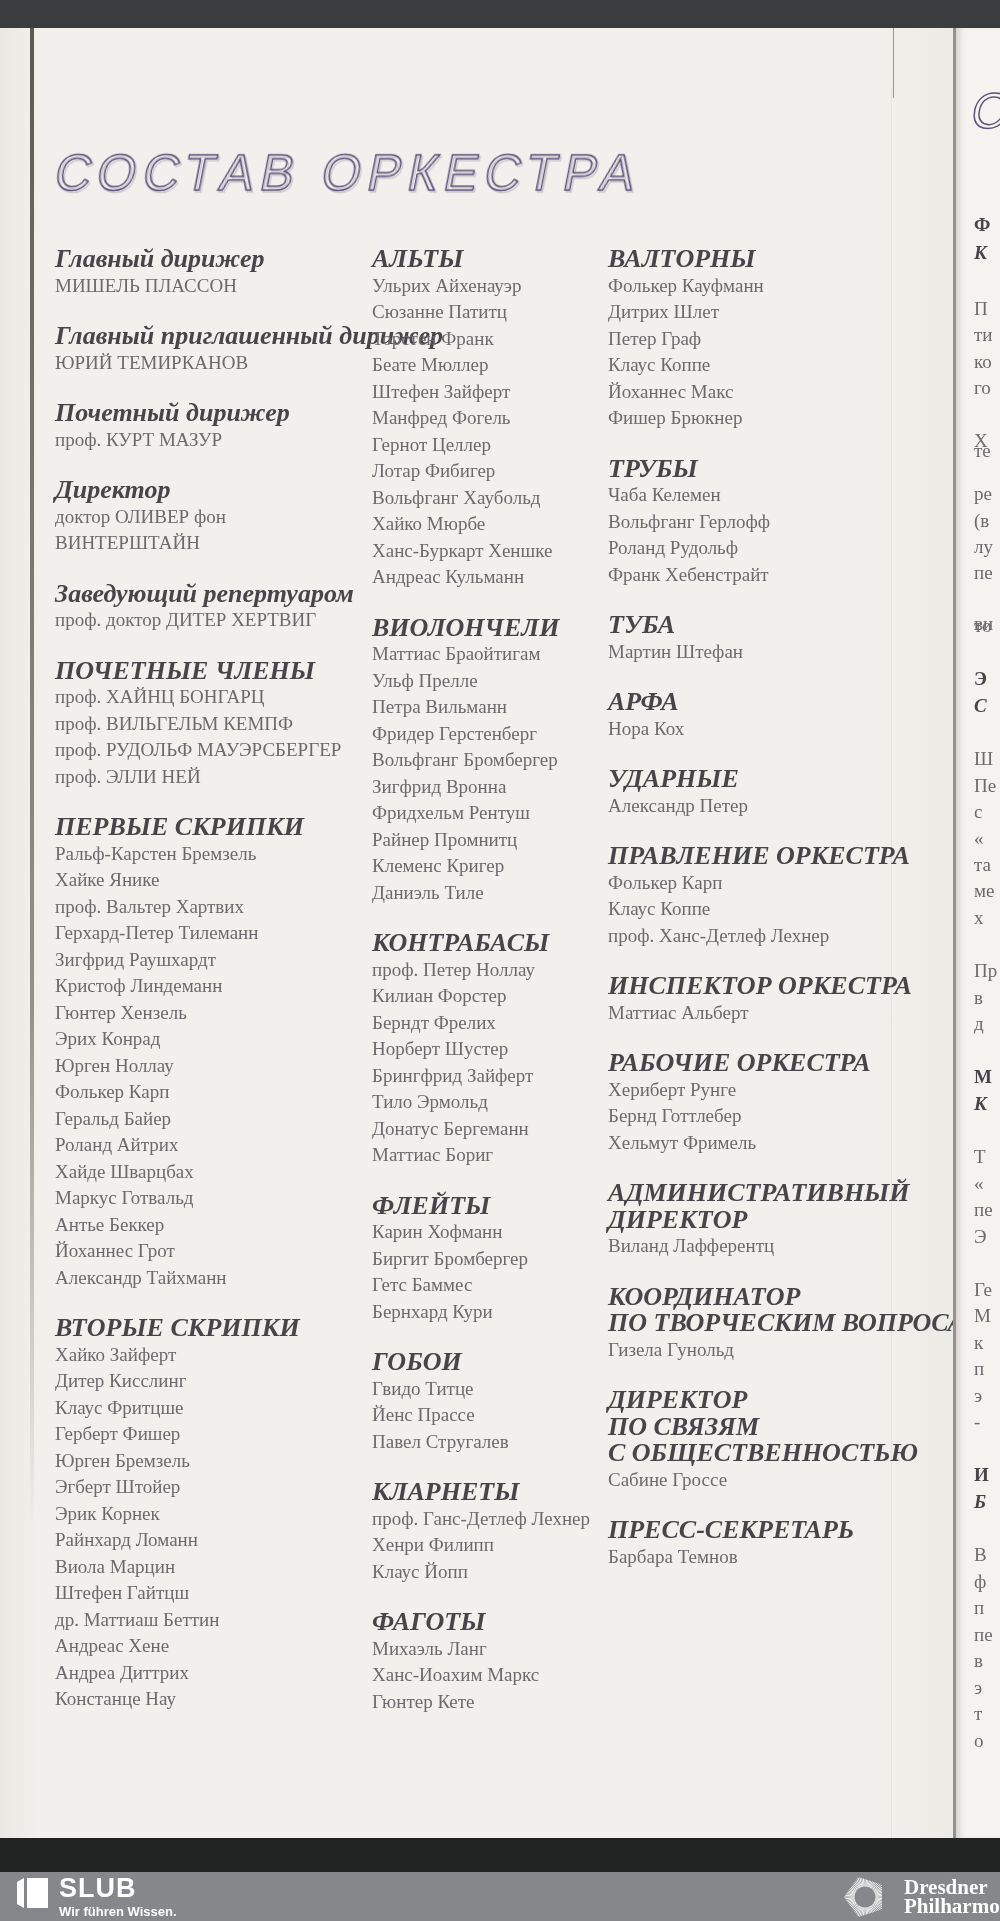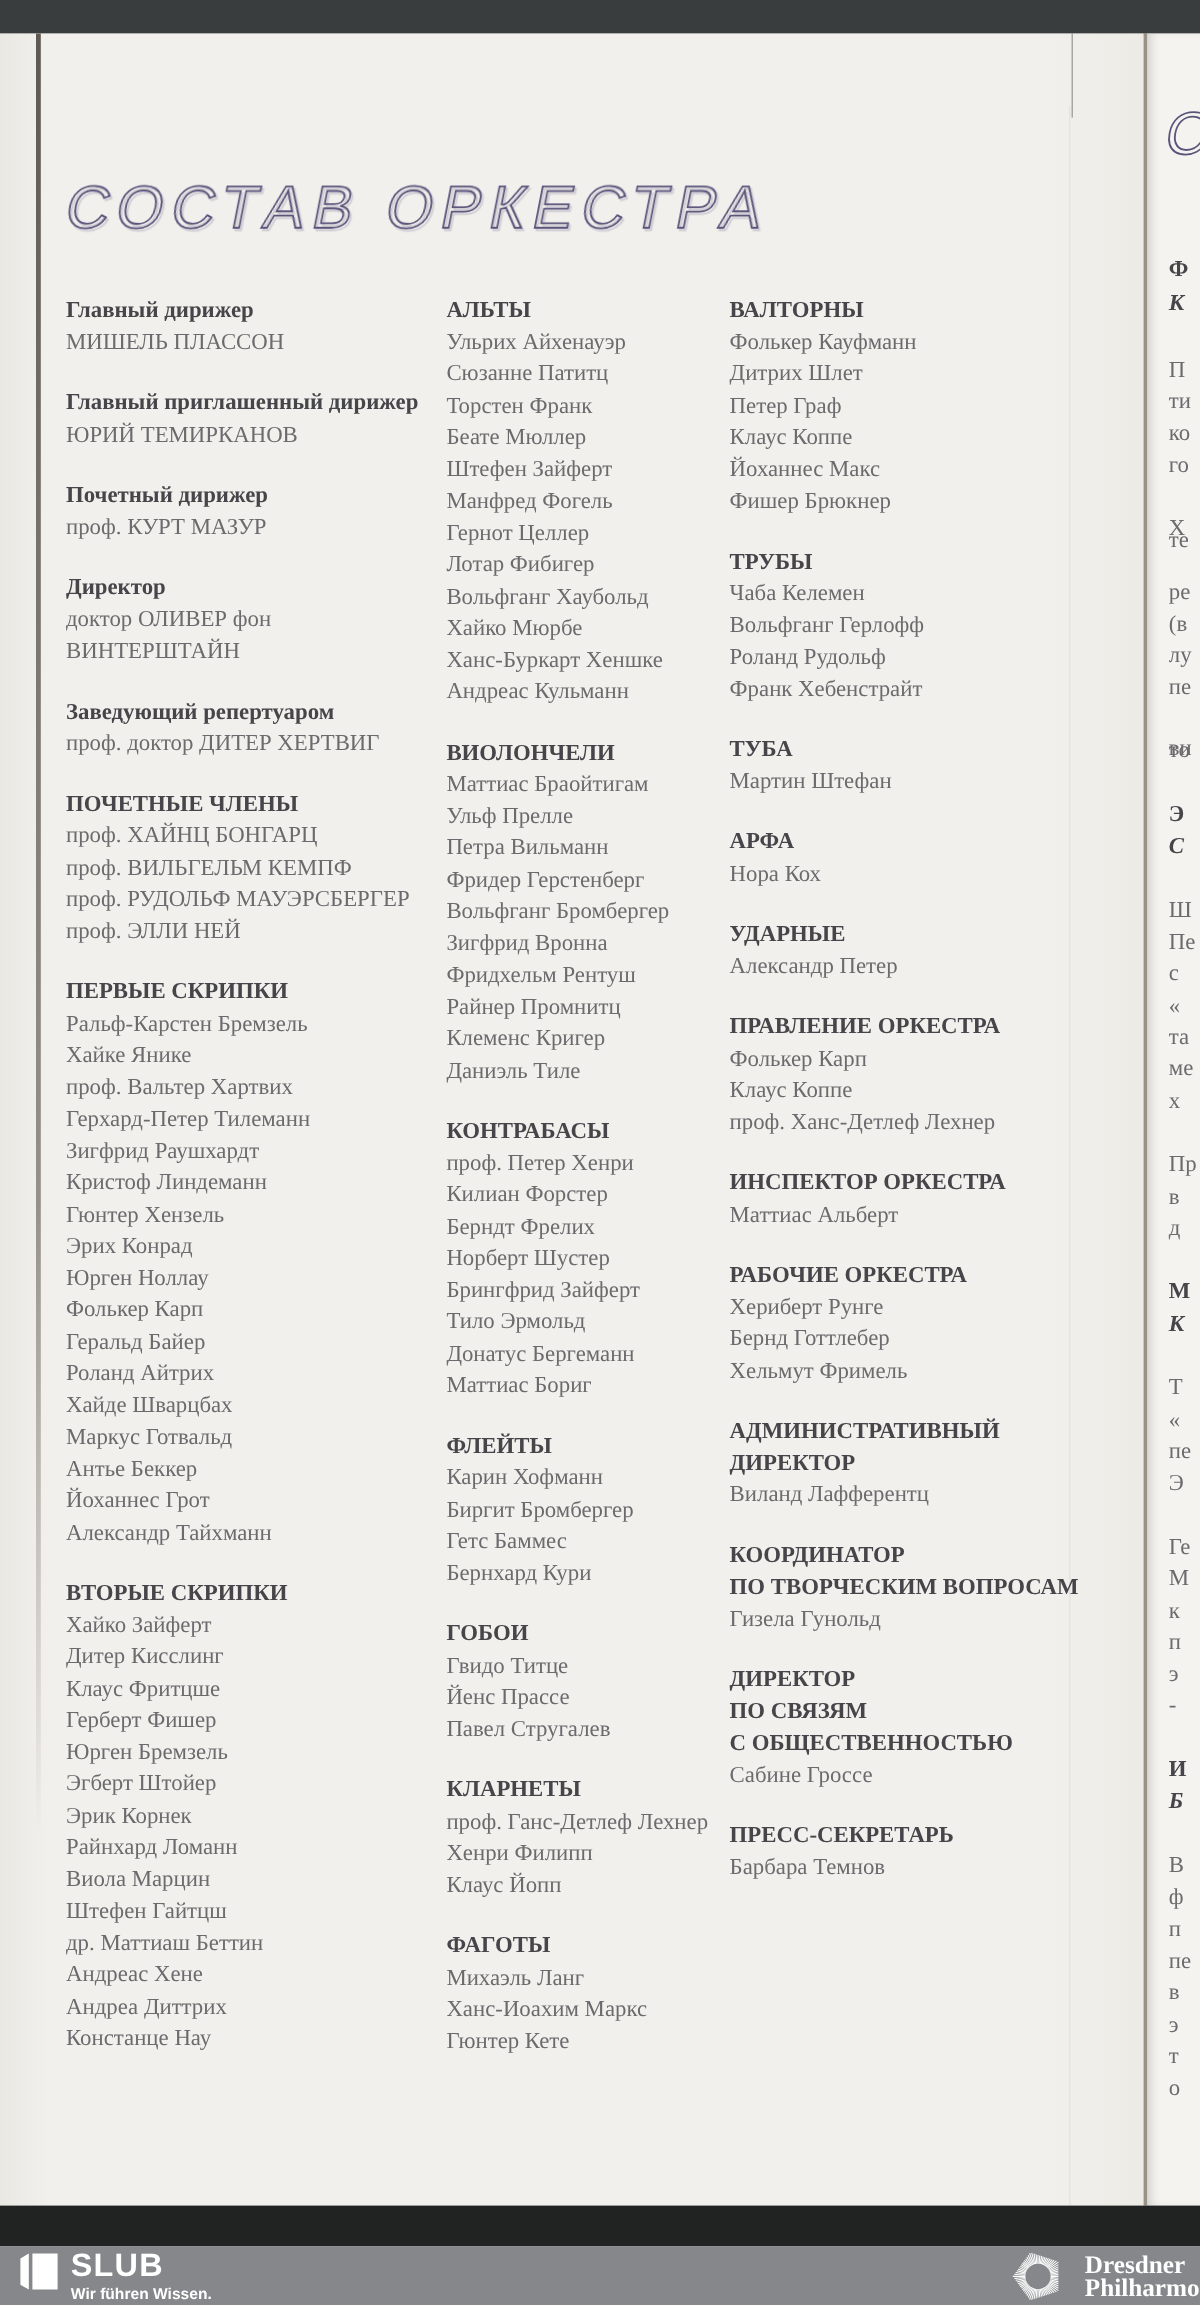--- a/index.html
+++ b/index.html
@@ -13,21 +13,21 @@
   .crease{position:absolute;left:893px;top:0;width:1px;height:70px;background:rgba(40,40,40,.45);}
   .crease2{position:absolute;left:891px;top:60px;width:1px;height:1750px;background:rgba(40,40,40,.06);}
   .title{position:absolute;left:50px;top:82px;white-space:nowrap;
          font-family:"Liberation Sans",sans-serif;font-size:50px;font-weight:400;
          letter-spacing:7px;transform:skewX(-11deg);transform-origin:left bottom;
          color:transparent;-webkit-text-stroke:1.5px var(--title-ink,#59547a);
          filter:drop-shadow(2px 2px 0 rgba(105,98,140,.28));}
   .col{position:absolute;top:218px;width:300px;}
   .col1{left:55px}.col2{left:372px}.col3{left:608px}
   .section{margin-bottom:24px;}
-  .h{font-weight:bold;color:var(--heading-ink,#45454a);font-size:19px;line-height:26.5px;white-space:nowrap;}
+  .h{font-weight:bold;color:var(--heading-ink,#45454a);font-size:26px;line-height:26.5px;white-space:nowrap;font-style:italic;}
   .n{color:var(--body-ink,#6b6b6e);font-size:19px;line-height:26.5px;white-space:nowrap;}
   .gutter{position:absolute;left:953px;top:28px;width:3px;height:1810px;background:#9a9186;}
   .sliver{position:absolute;left:956px;top:28px;width:44px;height:1810px;background:#f5f3ef;
           box-shadow:inset 7px 0 9px -5px rgba(0,0,0,.18);}
   .sliver-title{position:absolute;left:16px;top:54px;
          font-family:"Liberation Sans",sans-serif;font-size:50px;letter-spacing:7px;
          transform:skewX(-11deg);color:transparent;-webkit-text-stroke:1.5px var(--title-ink,#59547a);}
   .frag{position:absolute;left:18px;font-size:19px;color:var(--body-ink,#6b6b6e);white-space:nowrap;line-height:20px;}
   .frag.b{font-weight:bold;color:var(--heading-ink,#46464a);}
   .frag.i{font-style:italic;}
@@ -142,21 +142,21 @@
           <div class="n">Фридер Герстенберг</div>
           <div class="n">Вольфганг Бромбергер</div>
           <div class="n">Зигфрид Вронна</div>
           <div class="n">Фридхельм Рентуш</div>
           <div class="n">Райнер Промнитц</div>
           <div class="n">Клеменс Кригер</div>
           <div class="n">Даниэль Тиле</div>
         </div>
         <div class="section">
           <div class="h">КОНТРАБАСЫ</div>
-          <div class="n">проф. Петер Хенри</div>
+          <div class="n">проф. Петер Ноллау</div>
           <div class="n">Килиан Форстер</div>
           <div class="n">Берндт Фрелих</div>
           <div class="n">Норберт Шустер</div>
           <div class="n">Брингфрид Зайферт</div>
           <div class="n">Тило Эрмольд</div>
           <div class="n">Донатус Бергеманн</div>
           <div class="n">Маттиас Бориг</div>
         </div>
         <div class="section">
           <div class="h">ФЛЕЙТЫ</div>

